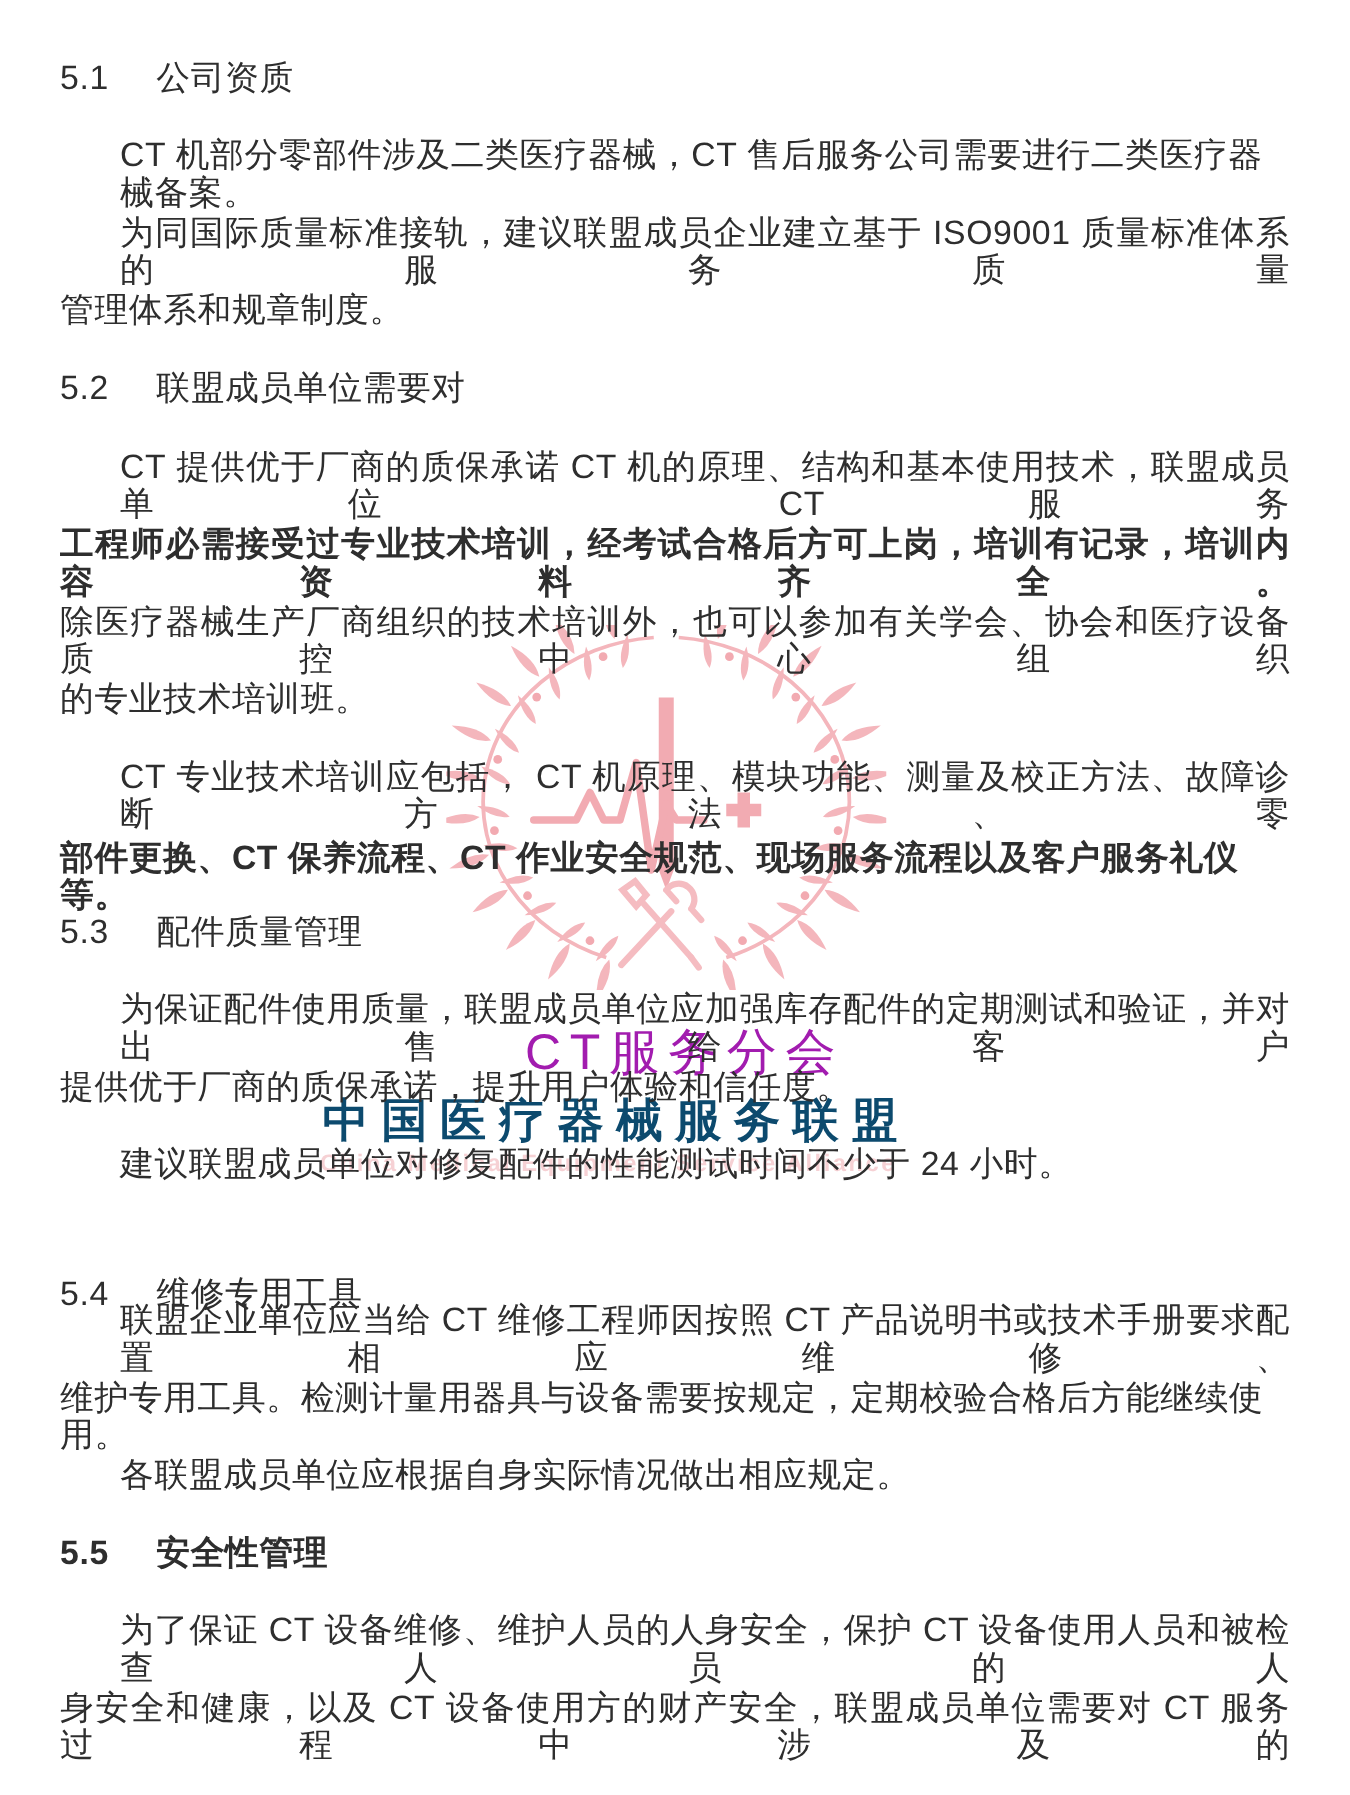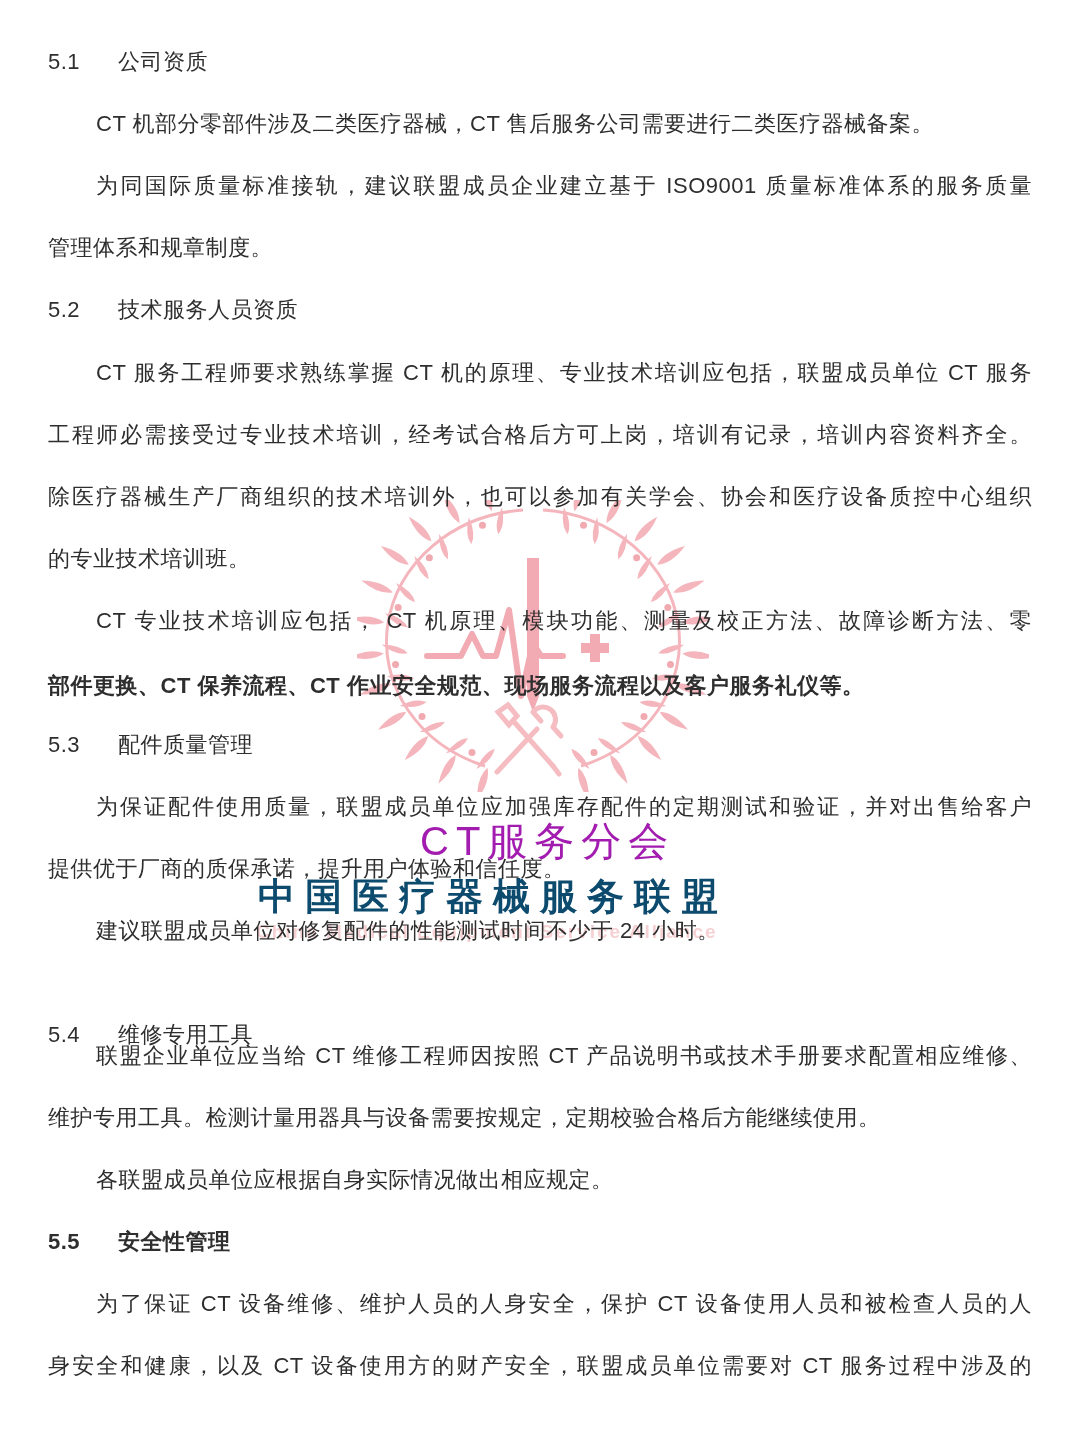--- a/index.html
+++ b/index.html
@@ -24,21 +24,21 @@
     position:absolute;left:258px;top:872px;font-size:37px;letter-spacing:10px;
     color:#0c4a6e;white-space:nowrap;font-weight:bold;
   }
   .wm-en{
     position:absolute;left:256px;top:921px;font-size:19px;letter-spacing:2px;
     color:#f6d1d4;white-space:nowrap;font-weight:bold;
   }
   
   .doc{position:absolute;inset:0;z-index:1;}
   .line{
-    position:absolute;left:48px;width:984px;font-size:22px;line-height:30px;
+    position:absolute;left:48px;width:984px;font-size:27px;line-height:30px;
     color:#2e2e2e;letter-spacing:0.5px;
   }
   .line.ind{padding-left:48px;width:936px;}
   .line.j{text-align:justify;}
   .line.j::after{content:"";display:inline-block;width:100%;height:0;}
   .line .hnum{display:inline-block;margin-right:38px;}
 </style>
 </head>
 <body>
 
@@ -129,23 +129,23 @@
     <div class="wm-branch">CT服务分会</div>
     <div class="wm-cn">中国医疗器械服务联盟</div>
     <div class="wm-en">China Medical Equipment Service Alliance</div>
   </div>
 
   <div class="doc" id="doc-body">
       <div class="line" style="top: 47px;"><span class="hnum">5.1</span><span>公司资质</span></div>
       <div class="line ind" style="top: 109px;">CT 机部分零部件涉及二类医疗器械，CT 售后服务公司需要进行二类医疗器械备案。</div>
       <div class="line j ind" style="top: 171px;">为同国际质量标准接轨，建议联盟成员企业建立基于 ISO9001 质量标准体系的服务质量</div>
       <div class="line" style="top: 233px;">管理体系和规章制度。</div>
-      <div class="line" style="top: 295px;"><span class="hnum">5.2</span><span>技术服务人员资质</span></div>
-      <div class="line j ind" style="top: 358px;">CT 服务工程师要求熟练掌握 CT 机的原理、专业技术培训应包括，联盟成员单位 CT 服务</div>
-      <div class="line j" style="top: 420px;">工程师必需接受过专业技术培训，经考试合格后方可上岗，培训有记录，培训内容资料齐全。</div>
+      <div class="line" style="top: 295px;"><span class="hnum">5.2</span><span>联盟成员单位需要对</span></div>
+      <div class="line j ind" style="top: 358px;">CT 提供优于厂商的质保承诺 CT 机的原理、结构和基本使用技术，联盟成员单位 CT 服务</div>
+      <div class="line j" style="top: 420px; font-weight: bold;">工程师必需接受过专业技术培训，经考试合格后方可上岗，培训有记录，培训内容资料齐全。</div>
       <div class="line j" style="top: 482px;">除医疗器械生产厂商组织的技术培训外，也可以参加有关学会、协会和医疗设备质控中心组织</div>
       <div class="line" style="top: 544px;">的专业技术培训班。</div>
       <div class="line j ind" style="top: 606px;">CT 专业技术培训应包括， CT 机原理、模块功能、测量及校正方法、故障诊断方法、零</div>
       <div class="line" style="top: 671px; font-weight: bold;">部件更换、CT 保养流程、CT 作业安全规范、现场服务流程以及客户服务礼仪等。</div>
       <div class="line" style="top: 730px;"><span class="hnum">5.3</span><span>配件质量管理</span></div>
       <div class="line j ind" style="top: 792px;">为保证配件使用质量，联盟成员单位应加强库存配件的定期测试和验证，并对出售给客户</div>
       <div class="line" style="top: 854px;">提供优于厂商的质保承诺，提升用户体验和信任度。</div>
       <div class="line ind" style="top: 916px;">建议联盟成员单位对修复配件的性能测试时间不少于 24 小时。</div>
       <div class="line" style="top: 979px; margin-top: 41px;"><span class="hnum">5.4</span><span>维修专用工具</span></div>
       <div class="line j ind" style="top: 1041px;">联盟企业单位应当给 CT 维修工程师因按照 CT 产品说明书或技术手册要求配置相应维修、</div>

